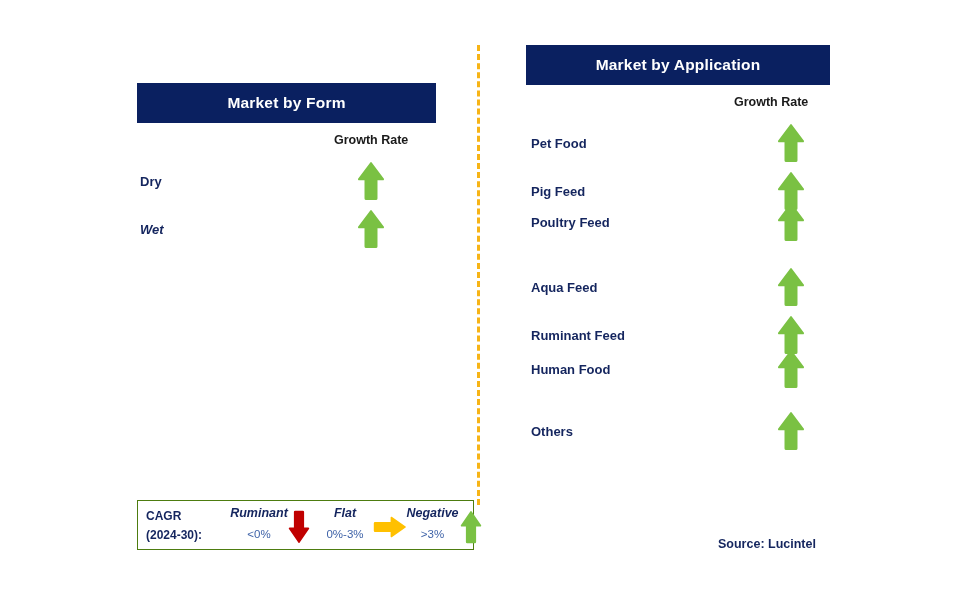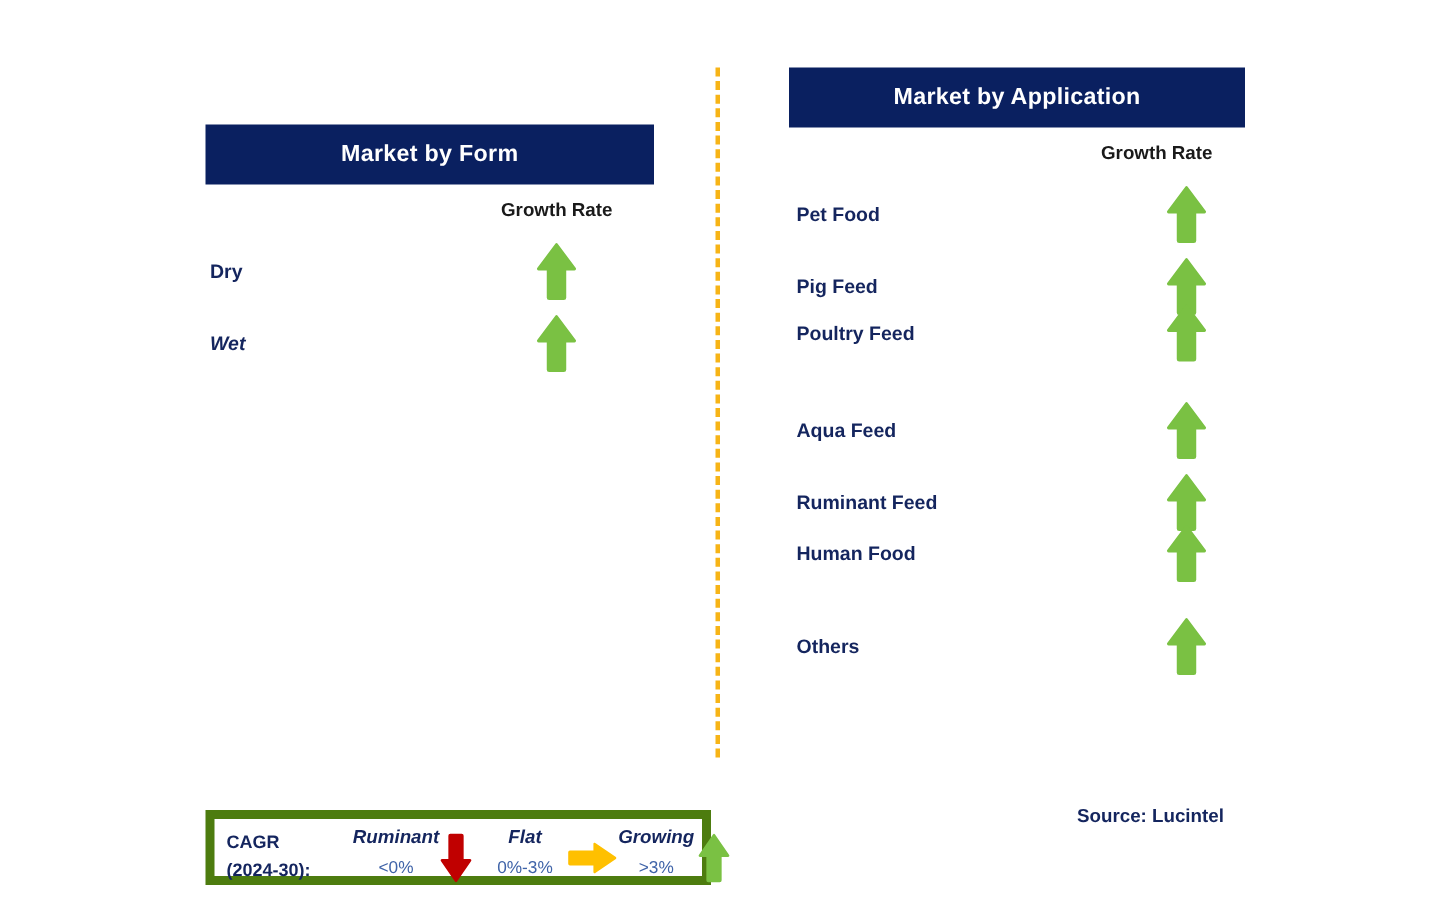--- a/index.html
+++ b/index.html
@@ -86,24 +86,24 @@
     top: 45px;
     width: 0;
     height: 460px;
     border-left: 3px dashed #f7b416;
   }
 
   
   #legend-box {
     position: absolute;
     left: 137px;
-    top: 540px;
+    top: 500px;
     width: 337px;
     height: 50px;
-    border: 6px solid #4d7c0f;
+    border: 1px solid #4d7c0f;
     background: #ffffff;
   }
   .legend-cagr {
     position: absolute;
     left: 8px;
     top: 6px;
     font-size: 12px;
     font-weight: bold;
     color: #14255e;
     line-height: 19px;
@@ -263,21 +263,21 @@
     <div class="legend-name">Ruminant</div>
     <div class="legend-range">&lt;0%</div>
   </div>
 
   <div class="legend-item" id="legend-flat">
     <div class="legend-name">Flat</div>
     <div class="legend-range">0%-3%</div>
   </div>
 
   <div class="legend-item" id="legend-growing">
-    <div class="legend-name">Growing</div>
+    <div class="legend-name">Negative</div>
     <div class="legend-range">&gt;3%</div>
   </div>
 
   <div class="legend-arrow" id="legend-arrow-down">
     <svg class="arrow-svg" viewBox="0 0 22 34" xmlns="http://www.w3.org/2000/svg" preserveAspectRatio="none">
       <path d="M7.2 0.8 H14.8 A1.3 1.3 0 0 1 16.1 2.1 V17.6 H20.3 A0.9 0.9 0 0 1 21.0 19.1 L11.7 32.6 A0.85 0.85 0 0 1 10.3 32.6 L1.0 19.1 A0.9 0.9 0 0 1 1.7 17.6 H5.9 V2.1 A1.3 1.3 0 0 1 7.2 0.8 Z" fill="#c00000"></path>
     </svg>
   </div>
 
   <div class="legend-arrow" id="legend-arrow-right">

